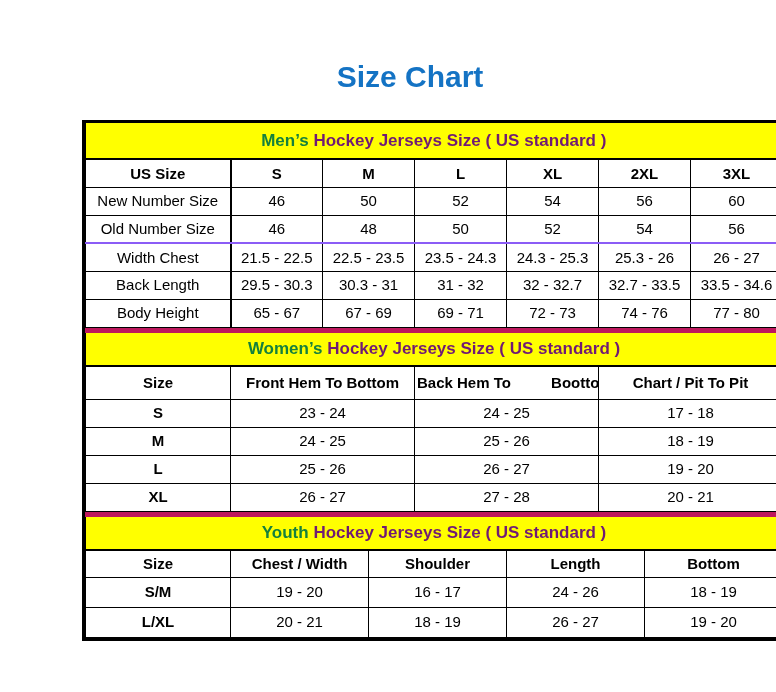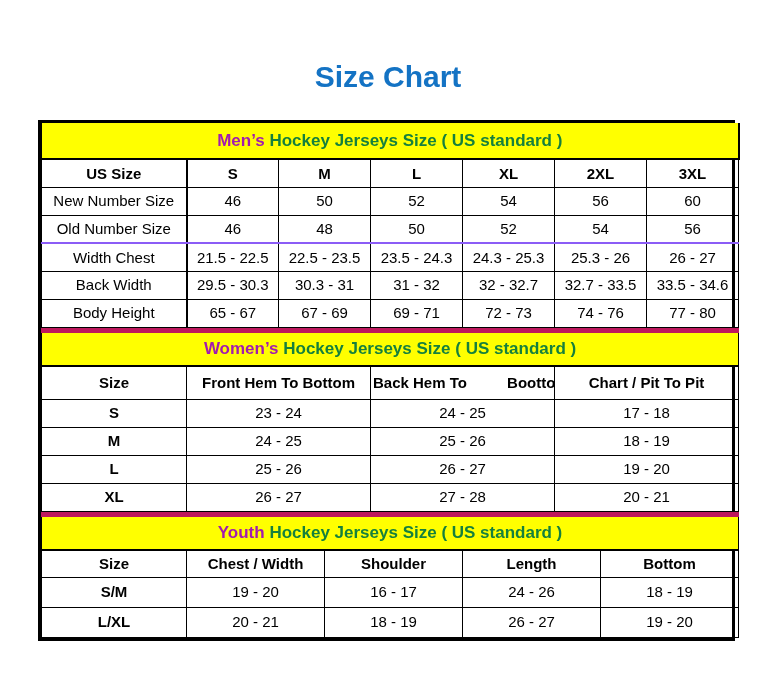--- a/index.html
+++ b/index.html
@@ -10,20 +10,21 @@
     width: 776px;
     height: 692px;
     font-family: "Liberation Sans", "DejaVu Sans", sans-serif;
     color: #000000;
   }
   .page {
     width: 776px;
     height: 692px;
     overflow: hidden;
     background: #ffffff;
+    padding-left: 44px;
   }
   .page-title {
     margin: 0;
     padding-top: 60px;
     text-align: center;
     font-size: 30px;
     line-height: 34px;
     font-weight: bold;
     color: #1473C4;
   }
@@ -50,22 +51,22 @@
   }
   tr.banner-row td {
     background: #FFFF00;
     border-top: 5px solid #be185d;
     border-bottom: 2px solid #000000;
     height: 36px;
     font-size: 17px;
     font-weight: bold;
   }
   table.mens tr.banner-row td { border-top: none; }
-  .banner-highlight { color: #a21caf; }
-  .banner-rest { color: #15803d; }
+  .banner-highlight { color: #15803d; }
+  .banner-rest { color: #701a75; }
   tr.header-row th { font-weight: bold; height: 28px; }
   table.womens tr.header-row th { height: 33px; }
   table.youth tr.header-row th { height: 27px; }
   tr.data-row td { height: 28px; font-weight: normal; }
   table.youth tr.data-row td { height: 30px; }
   td.row-label { font-weight: normal; }
   table.womens td.row-label,
   table.youth td.row-label { font-weight: bold; }
   table.mens th:first-child,
   table.mens td:first-child { border-right: 2px solid #000000; }
@@ -131,21 +132,21 @@
       <tr class="data-row">
         <td class="row-label">Width Chest</td>
         <td>21.5 - 22.5</td>
         <td>22.5 - 23.5</td>
         <td>23.5 - 24.3</td>
         <td>24.3 - 25.3</td>
         <td>25.3 - 26</td>
         <td>26 - 27</td>
       </tr>
       <tr class="data-row">
-        <td class="row-label">Back Width</td>
+        <td class="row-label">Back Length</td>
         <td>29.5 - 30.3</td>
         <td>30.3 - 31</td>
         <td>31 - 32</td>
         <td>32 - 32.7</td>
         <td>32.7 - 33.5</td>
         <td>33.5 - 34.6</td>
       </tr>
       <tr class="data-row">
         <td class="row-label">Body Height</td>
         <td>65 - 67</td>

